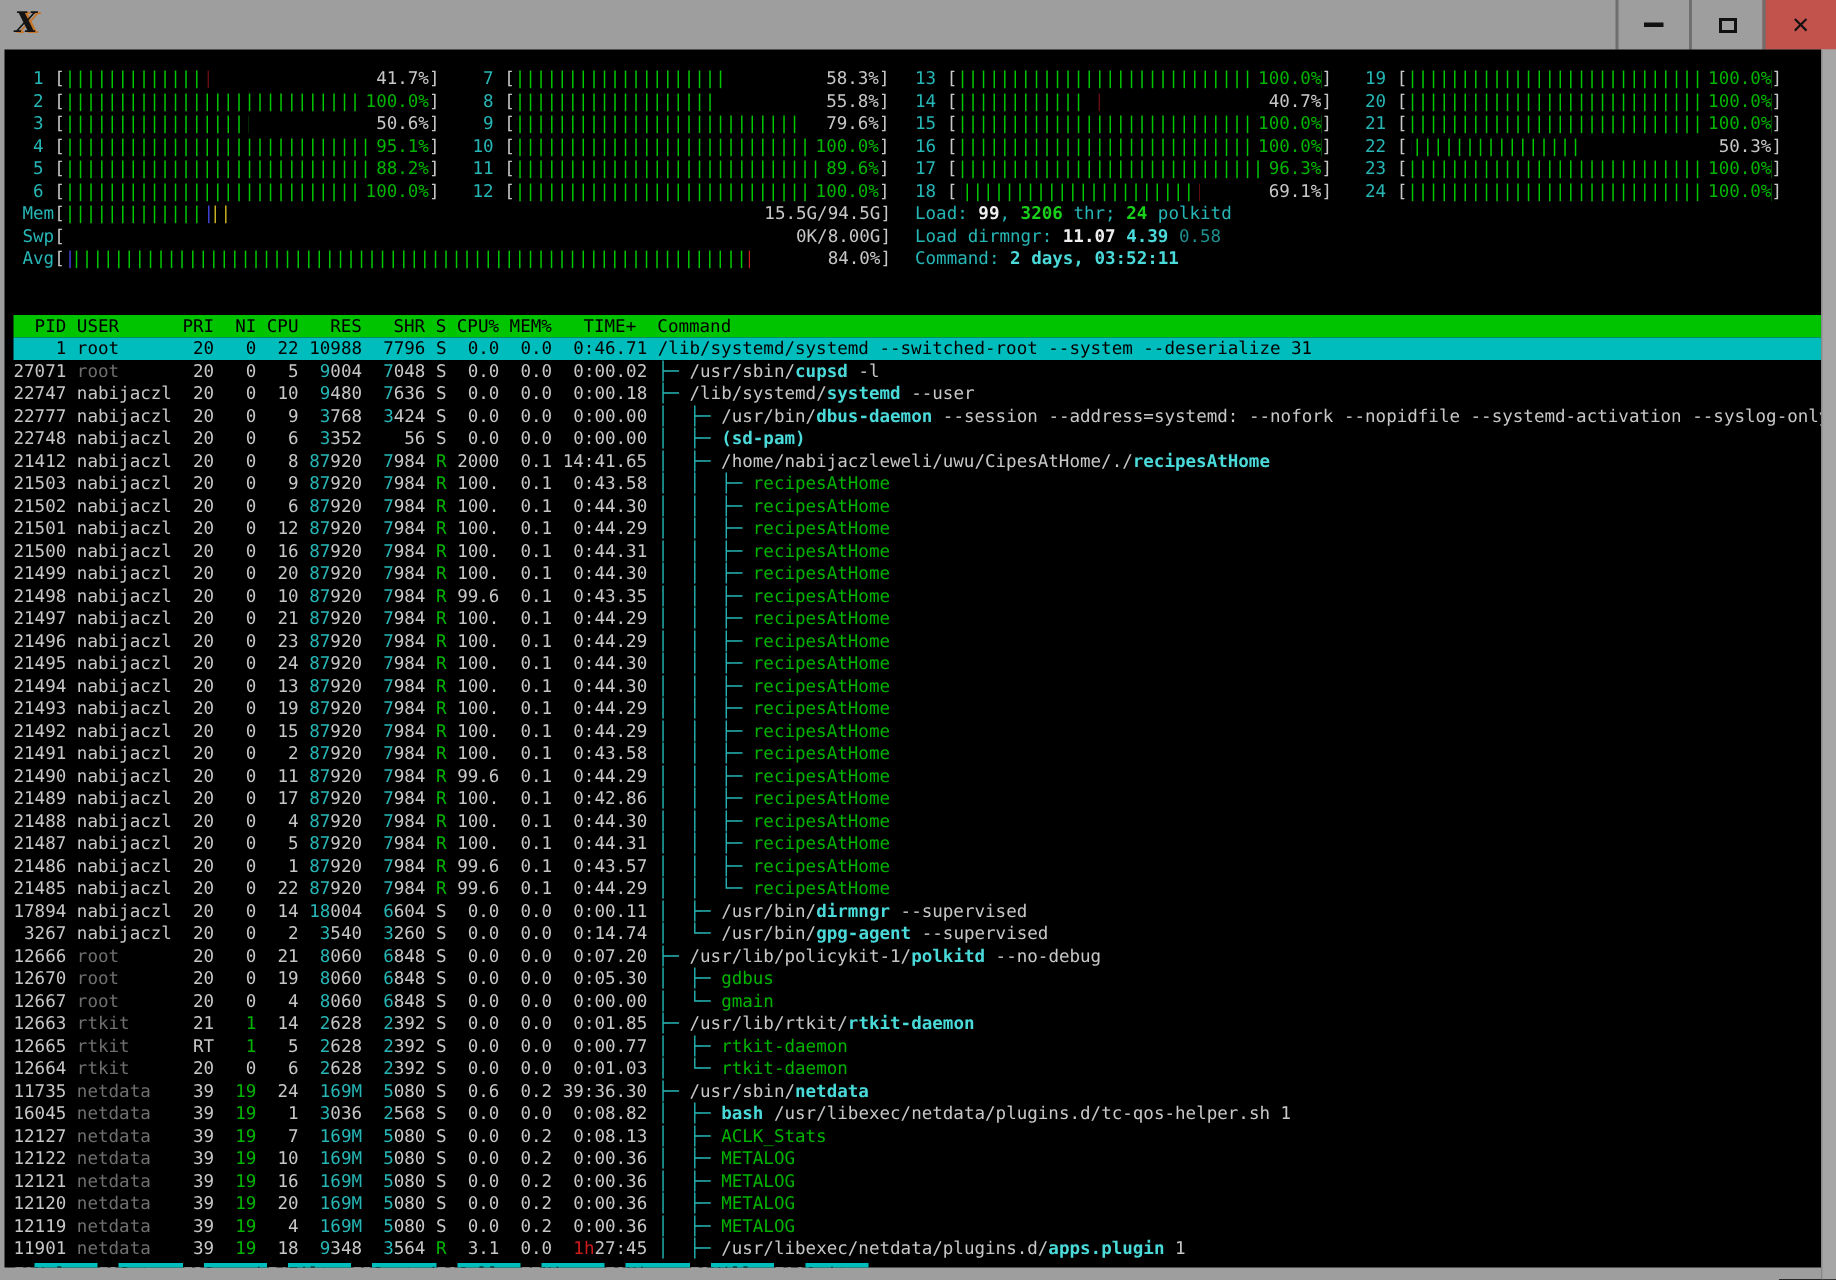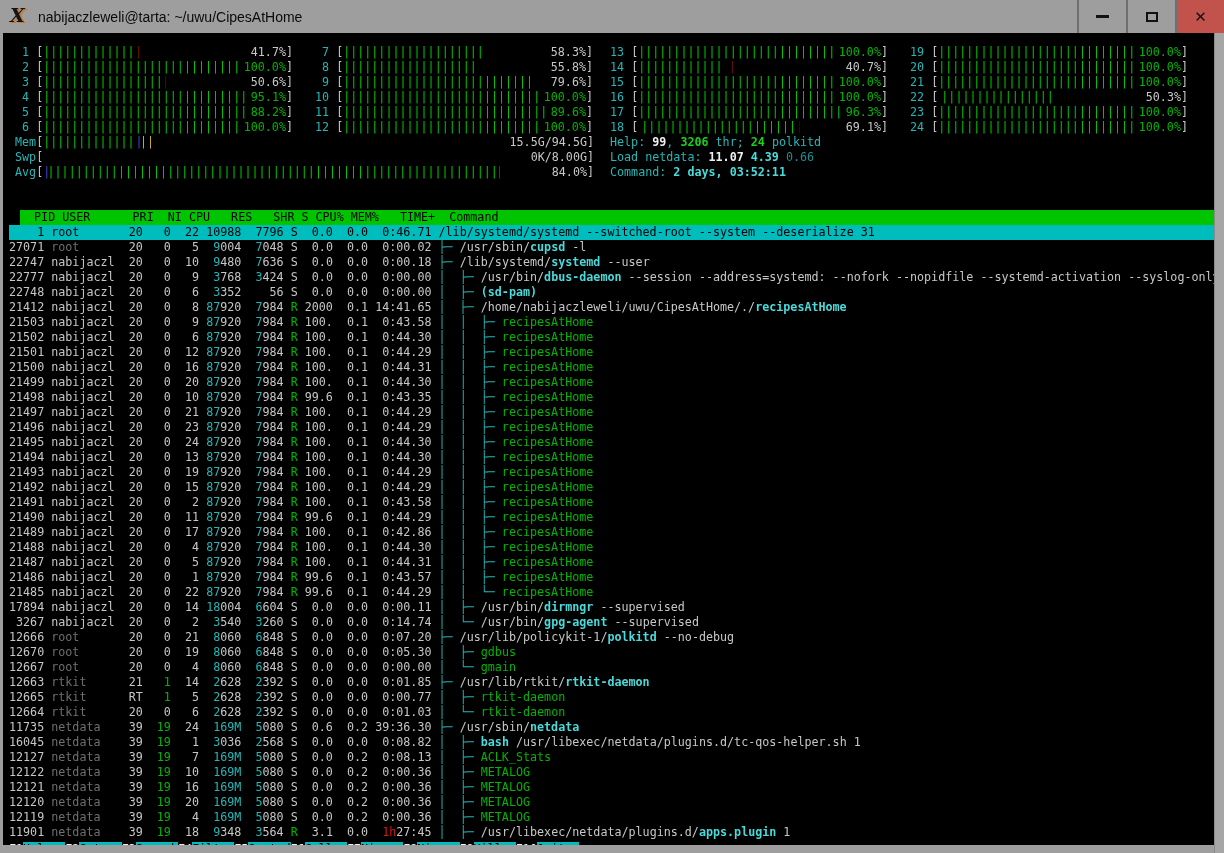--- a/index.html
+++ b/index.html
@@ -35,21 +35,21 @@
   .mcol{position:absolute;top:0}
   #mcol0{left:6px}#mcol1{left:306px}#mcol2{left:601px}#mcol3{left:901px}
   .meter{display:flex;height:15px;white-space:pre}
   .mlabel{color:var(--cy);flex:none}
   .brk{color:var(--wh);flex:none}
   .bar{position:relative;flex:1;overflow:hidden;display:flex}
   .seg{flex:none;overflow:hidden;white-space:nowrap}
   .mval{position:absolute;right:0;top:0;background:#000;padding-left:2px}
   .statline{height:15px;white-space:pre}
   
-  .thead{height:15px;background:var(--hdrbg);color:#000;white-space:pre;width:1205px;margin-left:11px}
+  .thead{height:15px;background:var(--hdrbg);color:#000;white-space:pre;width:1205px;margin-left:0}
   .blank{height:15px}
   .prow{height:15px;white-space:pre}
   .prow.sel{background:var(--selbg);width:1205px}
   .cy{color:var(--cy)} .bcy{color:var(--bcy)} .dcy{color:var(--dcy)}
   .wh{color:var(--wh)} .bwh{color:var(--bwh);font-weight:bold} .shd{color:var(--sh)}
   .gr{color:var(--gr)} .bgr{color:var(--bgr);font-weight:bold}
   .rd{color:var(--rd)} .k{color:#000} .bo{font-weight:bold}
   
   .fbar{height:15px;white-space:pre;margin-top:2px}
   .fk{color:var(--bwh)}
@@ -58,21 +58,20 @@
 </head>
 <body>
 
 <div class="root">
 
   <div class="titlebar">
     <span class="xicon">
       <span class="x2">X</span>
       <span class="x1">X</span>
     </span>
-    <span class="wtitle">nabijaczleweli@tarta: ~/uwu/CipesAtHome</span>
     <span class="wbtns">
       <span class="wbtn">
           <span class="glyph-min"></span>
         </span>
       <span class="wbtn">
           <span class="glyph-max"></span>
         </span>
       <span class="wbtn close">
           <span class="glyph-close">✕</span>
         </span>
@@ -100,22 +99,22 @@
           <div class="meter" style="width: 278px;"><span class="mlabel">11 </span><span class="brk">[</span><div class="bar"><span class="seg" style="width: 89.6%; color: rgb(0, 200, 0);">||||||||||||||||||||||||||||||||||||||||||||||||||||||||||||||||||||||||||||||||||||||||||||||||||||||||||||||||||||||||||||||||||||||||||||||||||||||</span><span class="mval gr">89.6%</span></div><span class="brk">]</span></div>
           <div class="meter" style="width: 278px;"><span class="mlabel">12 </span><span class="brk">[</span><div class="bar"><span class="seg" style="width: 100%; color: rgb(0, 200, 0);">||||||||||||||||||||||||||||||||||||||||||||||||||||||||||||||||||||||||||||||||||||||||||||||||||||||||||||||||||||||||||||||||||||||||||||||||||||||</span><span class="mval gr">100.0%</span></div><span class="brk">]</span></div>
         </div>
       <div class="mcol" id="mcol2">
           <div class="meter" style="width: 278px;"><span class="mlabel">13 </span><span class="brk">[</span><div class="bar"><span class="seg" style="width: 100%; color: rgb(0, 200, 0);">||||||||||||||||||||||||||||||||||||||||||||||||||||||||||||||||||||||||||||||||||||||||||||||||||||||||||||||||||||||||||||||||||||||||||||||||||||||</span><span class="mval gr">100.0%</span></div><span class="brk">]</span></div>
           <div class="meter" style="width: 278px;"><span class="mlabel">14 </span><span class="brk">[</span><div class="bar"><span class="seg" style="width: 35%; color: rgb(0, 200, 0);">||||||||||||||||||||||||||||||||||||||||||||||||||||||||||||||||||||||||||||||||||||||||||||||||||||||||||||||||||||||||||||||||||||||||||||||||||||||</span><span class="seg" style="width: 1.3%; color: rgb(208, 27, 27);">||||||||||||||||||||||||||||||||||||||||||||||||||||||||||||||||||||||||||||||||||||||||||||||||||||||||||||||||||||||||||||||||||||||||||||||||||||||</span><span class="seg" style="width: 1.3%; color: rgb(0, 0, 0);">||||||||||||||||||||||||||||||||||||||||||||||||||||||||||||||||||||||||||||||||||||||||||||||||||||||||||||||||||||||||||||||||||||||||||||||||||||||</span><span class="seg" style="width: 1.3%; color: rgb(208, 27, 27);">||||||||||||||||||||||||||||||||||||||||||||||||||||||||||||||||||||||||||||||||||||||||||||||||||||||||||||||||||||||||||||||||||||||||||||||||||||||</span><span class="mval wh">40.7%</span></div><span class="brk">]</span></div>
           <div class="meter" style="width: 278px;"><span class="mlabel">15 </span><span class="brk">[</span><div class="bar"><span class="seg" style="width: 100%; color: rgb(0, 200, 0);">||||||||||||||||||||||||||||||||||||||||||||||||||||||||||||||||||||||||||||||||||||||||||||||||||||||||||||||||||||||||||||||||||||||||||||||||||||||</span><span class="mval gr">100.0%</span></div><span class="brk">]</span></div>
           <div class="meter" style="width: 278px;"><span class="mlabel">16 </span><span class="brk">[</span><div class="bar"><span class="seg" style="width: 100%; color: rgb(0, 200, 0);">||||||||||||||||||||||||||||||||||||||||||||||||||||||||||||||||||||||||||||||||||||||||||||||||||||||||||||||||||||||||||||||||||||||||||||||||||||||</span><span class="mval gr">100.0%</span></div><span class="brk">]</span></div>
           <div class="meter" style="width: 278px;"><span class="mlabel">17 </span><span class="brk">[</span><div class="bar"><span class="seg" style="width: 96.3%; color: rgb(0, 200, 0);">||||||||||||||||||||||||||||||||||||||||||||||||||||||||||||||||||||||||||||||||||||||||||||||||||||||||||||||||||||||||||||||||||||||||||||||||||||||</span><span class="mval gr">96.3%</span></div><span class="brk">]</span></div>
           <div class="meter" style="width: 278px;"><span class="mlabel">18 </span><span class="brk">[</span><div class="bar"><span class="seg" style="width: 1.3%; color: rgb(66, 66, 216);">||||||||||||||||||||||||||||||||||||||||||||||||||||||||||||||||||||||||||||||||||||||||||||||||||||||||||||||||||||||||||||||||||||||||||||||||||||||</span><span class="seg" style="width: 64%; color: rgb(0, 200, 0);">||||||||||||||||||||||||||||||||||||||||||||||||||||||||||||||||||||||||||||||||||||||||||||||||||||||||||||||||||||||||||||||||||||||||||||||||||||||</span><span class="seg" style="width: 1.3%; color: rgb(208, 27, 27);">||||||||||||||||||||||||||||||||||||||||||||||||||||||||||||||||||||||||||||||||||||||||||||||||||||||||||||||||||||||||||||||||||||||||||||||||||||||</span><span class="mval wh">69.1%</span></div><span class="brk">]</span></div>
-          <div class="statline"><span class="cy">Help: </span><span class="bwh">99</span><span class="cy">, </span><span class="bgr">3206</span><span class="cy"> thr; </span><span class="bgr">24</span><span class="cy"> polkitd</span></div>
-          <div class="statline"><span class="cy">Load netdata: </span><span class="bwh">11.07</span><span class="cy"> </span><span class="bcy bo">4.39</span><span class="cy"> </span><span class="dcy">0.66</span></div>
+          <div class="statline"><span class="cy">Load: </span><span class="bwh">99</span><span class="cy">, </span><span class="bgr">3206</span><span class="cy"> thr; </span><span class="bgr">24</span><span class="cy"> polkitd</span></div>
+          <div class="statline"><span class="cy">Load dirmngr: </span><span class="bwh">11.07</span><span class="cy"> </span><span class="bcy bo">4.39</span><span class="cy"> </span><span class="dcy">0.58</span></div>
           <div class="statline"><span class="cy">Command: </span><span class="bcy bo">2 days, 03:52:11</span></div>
         </div>
       <div class="mcol" id="mcol3">
           <div class="meter" style="width: 278px;"><span class="mlabel">19 </span><span class="brk">[</span><div class="bar"><span class="seg" style="width: 100%; color: rgb(0, 200, 0);">||||||||||||||||||||||||||||||||||||||||||||||||||||||||||||||||||||||||||||||||||||||||||||||||||||||||||||||||||||||||||||||||||||||||||||||||||||||</span><span class="mval gr">100.0%</span></div><span class="brk">]</span></div>
           <div class="meter" style="width: 278px;"><span class="mlabel">20 </span><span class="brk">[</span><div class="bar"><span class="seg" style="width: 100%; color: rgb(0, 200, 0);">||||||||||||||||||||||||||||||||||||||||||||||||||||||||||||||||||||||||||||||||||||||||||||||||||||||||||||||||||||||||||||||||||||||||||||||||||||||</span><span class="mval gr">100.0%</span></div><span class="brk">]</span></div>
           <div class="meter" style="width: 278px;"><span class="mlabel">21 </span><span class="brk">[</span><div class="bar"><span class="seg" style="width: 100%; color: rgb(0, 200, 0);">||||||||||||||||||||||||||||||||||||||||||||||||||||||||||||||||||||||||||||||||||||||||||||||||||||||||||||||||||||||||||||||||||||||||||||||||||||||</span><span class="mval gr">100.0%</span></div><span class="brk">]</span></div>
           <div class="meter" style="width: 278px;"><span class="mlabel">22 </span><span class="brk">[</span><div class="bar"><span class="seg" style="width: 1.3%; color: rgb(66, 66, 216);">||||||||||||||||||||||||||||||||||||||||||||||||||||||||||||||||||||||||||||||||||||||||||||||||||||||||||||||||||||||||||||||||||||||||||||||||||||||</span><span class="seg" style="width: 47%; color: rgb(0, 200, 0);">||||||||||||||||||||||||||||||||||||||||||||||||||||||||||||||||||||||||||||||||||||||||||||||||||||||||||||||||||||||||||||||||||||||||||||||||||||||</span><span class="mval wh">50.3%</span></div><span class="brk">]</span></div>
           <div class="meter" style="width: 278px;"><span class="mlabel">23 </span><span class="brk">[</span><div class="bar"><span class="seg" style="width: 100%; color: rgb(0, 200, 0);">||||||||||||||||||||||||||||||||||||||||||||||||||||||||||||||||||||||||||||||||||||||||||||||||||||||||||||||||||||||||||||||||||||||||||||||||||||||</span><span class="mval gr">100.0%</span></div><span class="brk">]</span></div>
           <div class="meter" style="width: 278px;"><span class="mlabel">24 </span><span class="brk">[</span><div class="bar"><span class="seg" style="width: 100%; color: rgb(0, 200, 0);">||||||||||||||||||||||||||||||||||||||||||||||||||||||||||||||||||||||||||||||||||||||||||||||||||||||||||||||||||||||||||||||||||||||||||||||||||||||</span><span class="mval gr">100.0%</span></div><span class="brk">]</span></div>
         </div>

